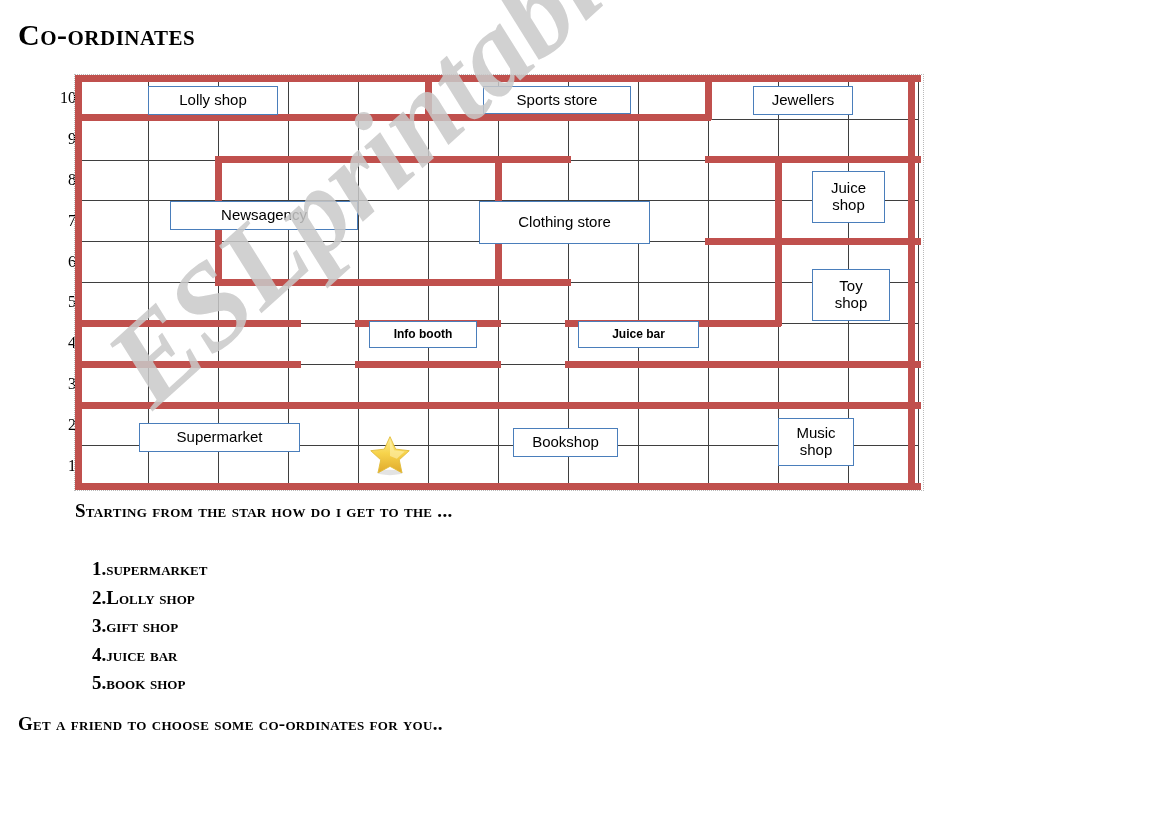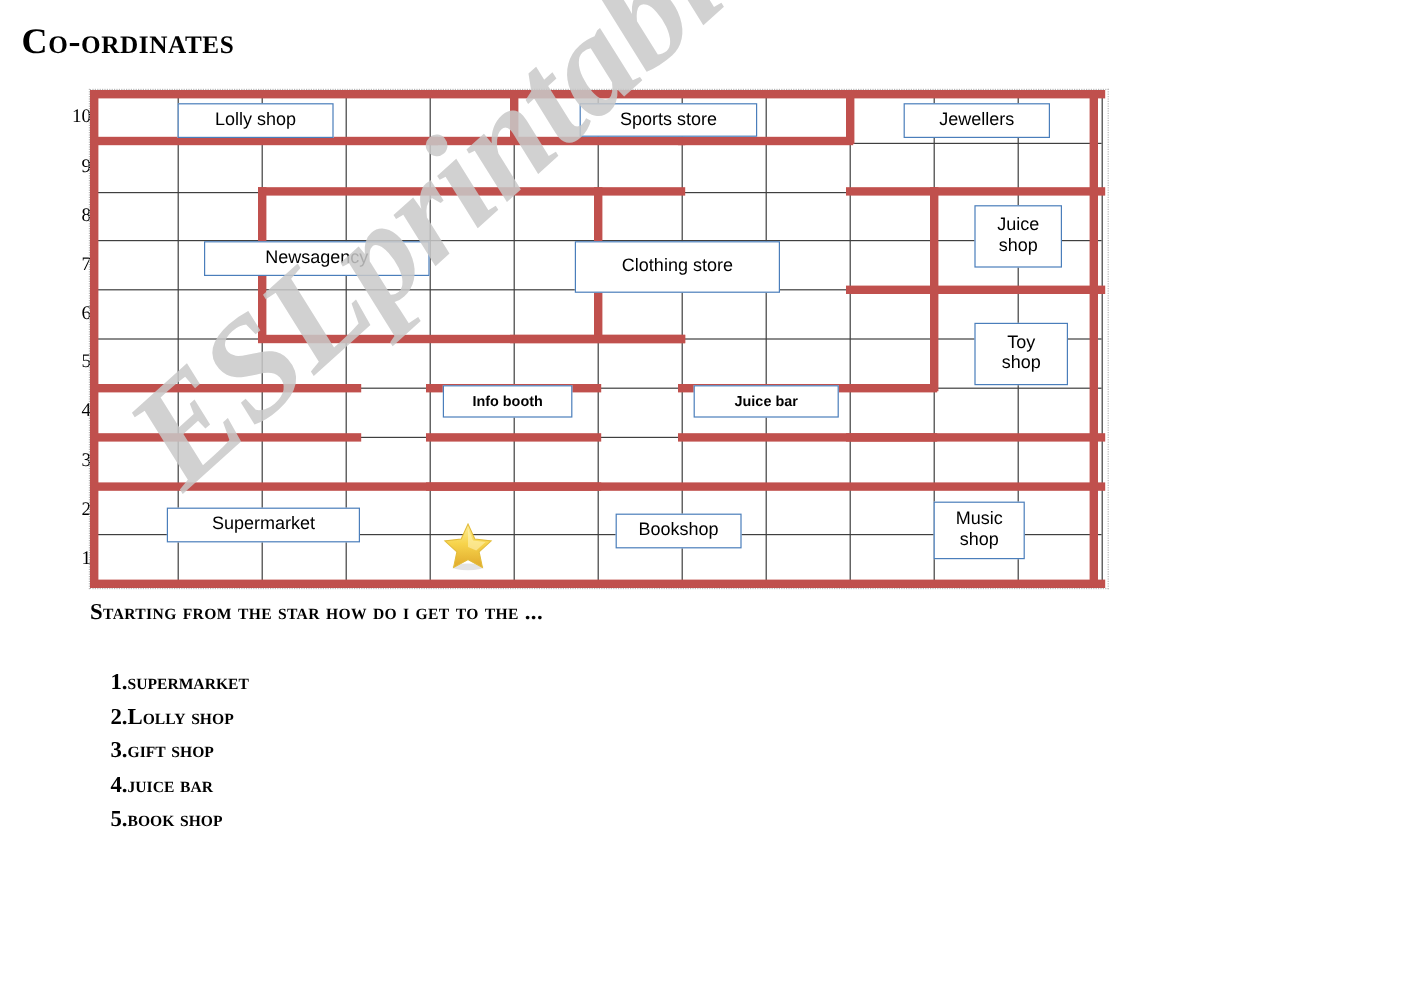--- a/index.html
+++ b/index.html
@@ -191,21 +191,21 @@
         <div class="wall v" style="left: 830px; top: -3px; height: 414px; background: rgb(192, 80, 77);"></div>
         <div class="wall v" style="left: 137px; top: 78px; height: 129px; background: rgb(192, 80, 77);"></div>
         <div class="wall v" style="left: 347px; top: -3px; height: 45px; background: rgb(192, 80, 77);"></div>
         <div class="wall v" style="left: 417px; top: 78px; height: 129px; background: rgb(192, 80, 77);"></div>
         <div class="wall v" style="left: 627px; top: -3px; height: 45px; background: rgb(192, 80, 77);"></div>
         <div class="wall v" style="left: 697px; top: 78px; height: 170px; background: rgb(192, 80, 77);"></div>
       </div>
 
   <div class="shop-label" style="left: 148px; top: 81px; width: 130px; height: 29px; border-color: rgb(74, 126, 187);">Lolly shop</div>
       <div class="shop-label" style="left: 483px; top: 81px; width: 148px; height: 28px; border-color: rgb(74, 126, 187);">Sports store</div>
-      <div class="shop-label" style="left: 753px; top: 81px; width: 122px; height: 29px; border-color: rgb(74, 126, 187);">Jewellers</div>
+      <div class="shop-label" style="left: 753px; top: 81px; width: 100px; height: 29px; border-color: rgb(74, 126, 187);">Jewellers</div>
       <div class="shop-label" style="left: 170px; top: 196px; width: 188px; height: 29px; border-color: rgb(74, 126, 187);">Newsagency</div>
       <div class="shop-label" style="left: 479px; top: 196px; width: 171px; height: 43px; border-color: rgb(74, 126, 187);">Clothing store</div>
       <div class="shop-label" style="left: 812px; top: 166px; width: 73px; height: 52px; border-color: rgb(74, 126, 187);">Juice
 shop</div>
       <div class="shop-label" style="left: 812px; top: 264px; width: 78px; height: 52px; border-color: rgb(74, 126, 187);">Toy
 shop</div>
       <div class="shop-label small" style="left: 369px; top: 316px; width: 108px; height: 27px; border-color: rgb(74, 126, 187);">Info booth</div>
       <div class="shop-label small" style="left: 578px; top: 316px; width: 121px; height: 27px; border-color: rgb(74, 126, 187);">Juice bar</div>
       <div class="shop-label" style="left: 139px; top: 418px; width: 161px; height: 29px; border-color: rgb(74, 126, 187);">Supermarket</div>
       <div class="shop-label" style="left: 513px; top: 423px; width: 105px; height: 29px; border-color: rgb(74, 126, 187);">Bookshop</div>
@@ -228,14 +228,15 @@
   <div id="prompt-main" class="prompt">Starting from the star how do i get to the ...</div>
 
   <div id="task-list">
       <div class="task-item"><span class="task-num">1.</span><span>supermarket</span></div>
       <div class="task-item"><span class="task-num">2.</span><span>Lolly shop</span></div>
       <div class="task-item"><span class="task-num">3.</span><span>gift shop</span></div>
       <div class="task-item"><span class="task-num">4.</span><span>juice bar</span></div>
       <div class="task-item"><span class="task-num">5.</span><span>book shop</span></div>
     </div>
 
+  <div id="prompt-friend" class="prompt">Get a friend to choose some co-ordinates for you..</div>
 
 </div>
 
 </body></html>

